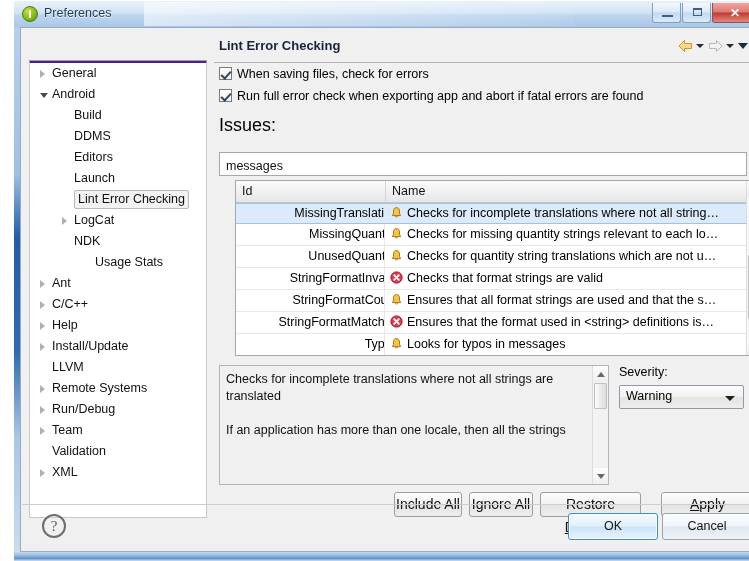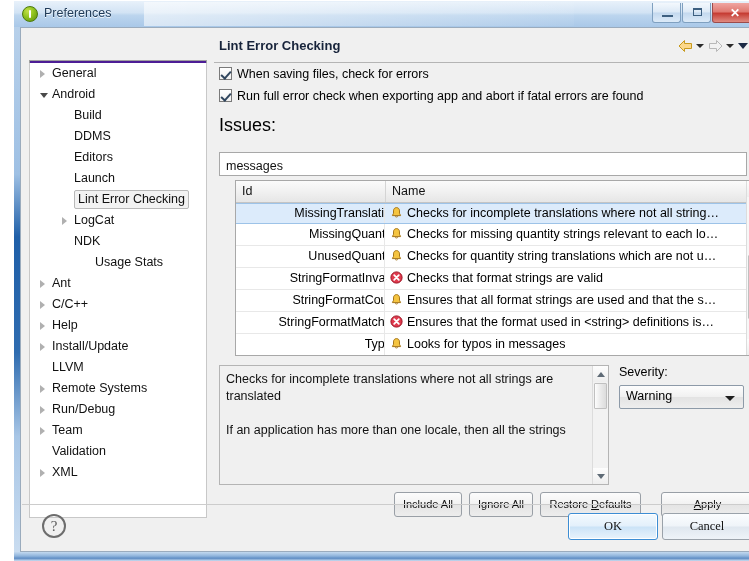--- a/index.html
+++ b/index.html
@@ -450,21 +450,21 @@
   }
 
   
   #btn-row { position: absolute; left: 0; top: 460px; width: 538px; height: 26px; }
   .btn {
     position: absolute; top: 0;
     height: 25px;
     border: 1px solid #999fa6;
     border-radius: 3px;
     background: linear-gradient(to bottom, #fcfcfc 0%, #f2f2f2 48%, #e4e4e4 52%, #ededed 100%);
-    font-size: 11px;
+    font-size: 14px;
     color: #111;
     text-align: center;
     line-height: 23px;
     box-sizing: border-box;
     cursor: default;
     font-family: "Liberation Sans", sans-serif;
   }
   .btn u { text-decoration: underline; }
 
   
@@ -491,21 +491,21 @@
     width: 90px; height: 27px;
     border: 1px solid #9aa2aa;
     border-radius: 3px;
     background: linear-gradient(to bottom, #fbfdff 0%, #eff4f9 48%, #dfe7ef 52%, #eef3f8 100%);
     font-size: 12.5px;
     line-height: 25px;
     text-align: center;
     color: #111;
     box-sizing: border-box;
     cursor: default;
-    font-family: Liberation Serif, serif;
+    font-family: Liberation Sans, sans-serif;
   }
   #ok-btn {
     right: 99px;
     border: 1px solid #3c8dd4;
     box-shadow: inset 0 0 0 1px #ffffff;
     background: linear-gradient(to bottom, #f4fafe 0%, #e3f0fb 48%, #cbe3f7 52%, #e8f3fc 100%);
   }
   #cancel-btn { right: 5px; }
 </style>
 </head>

